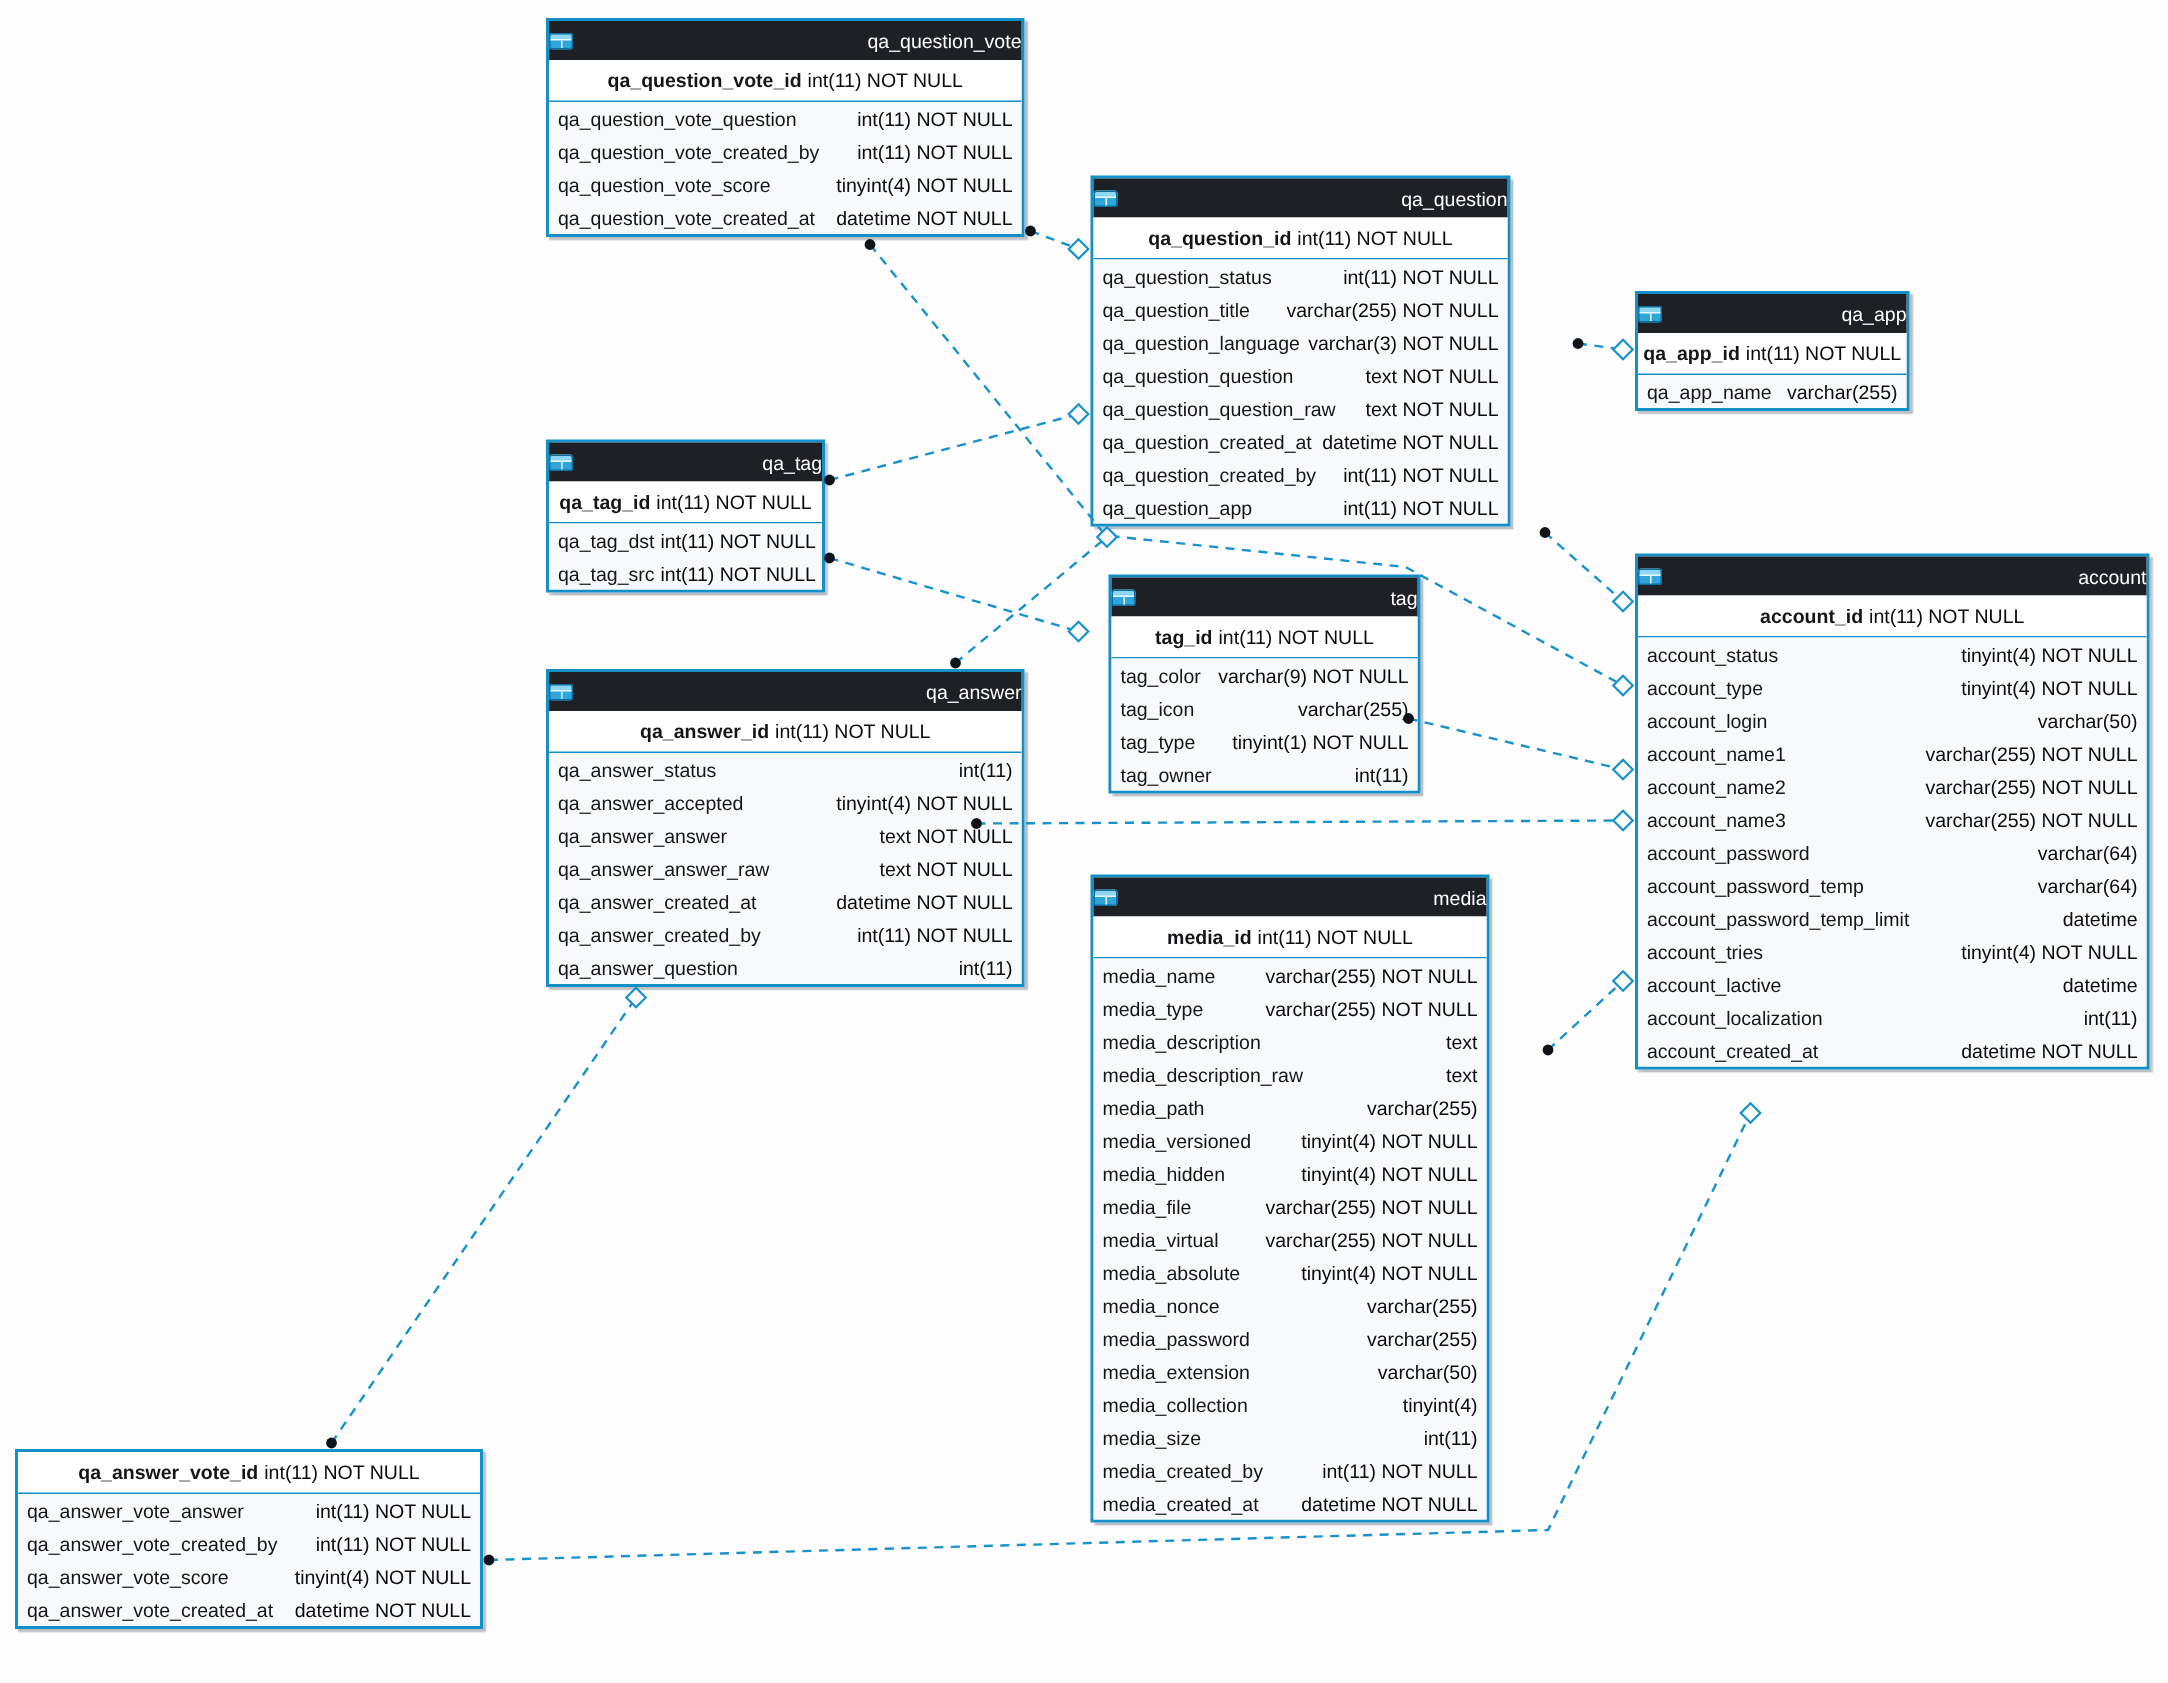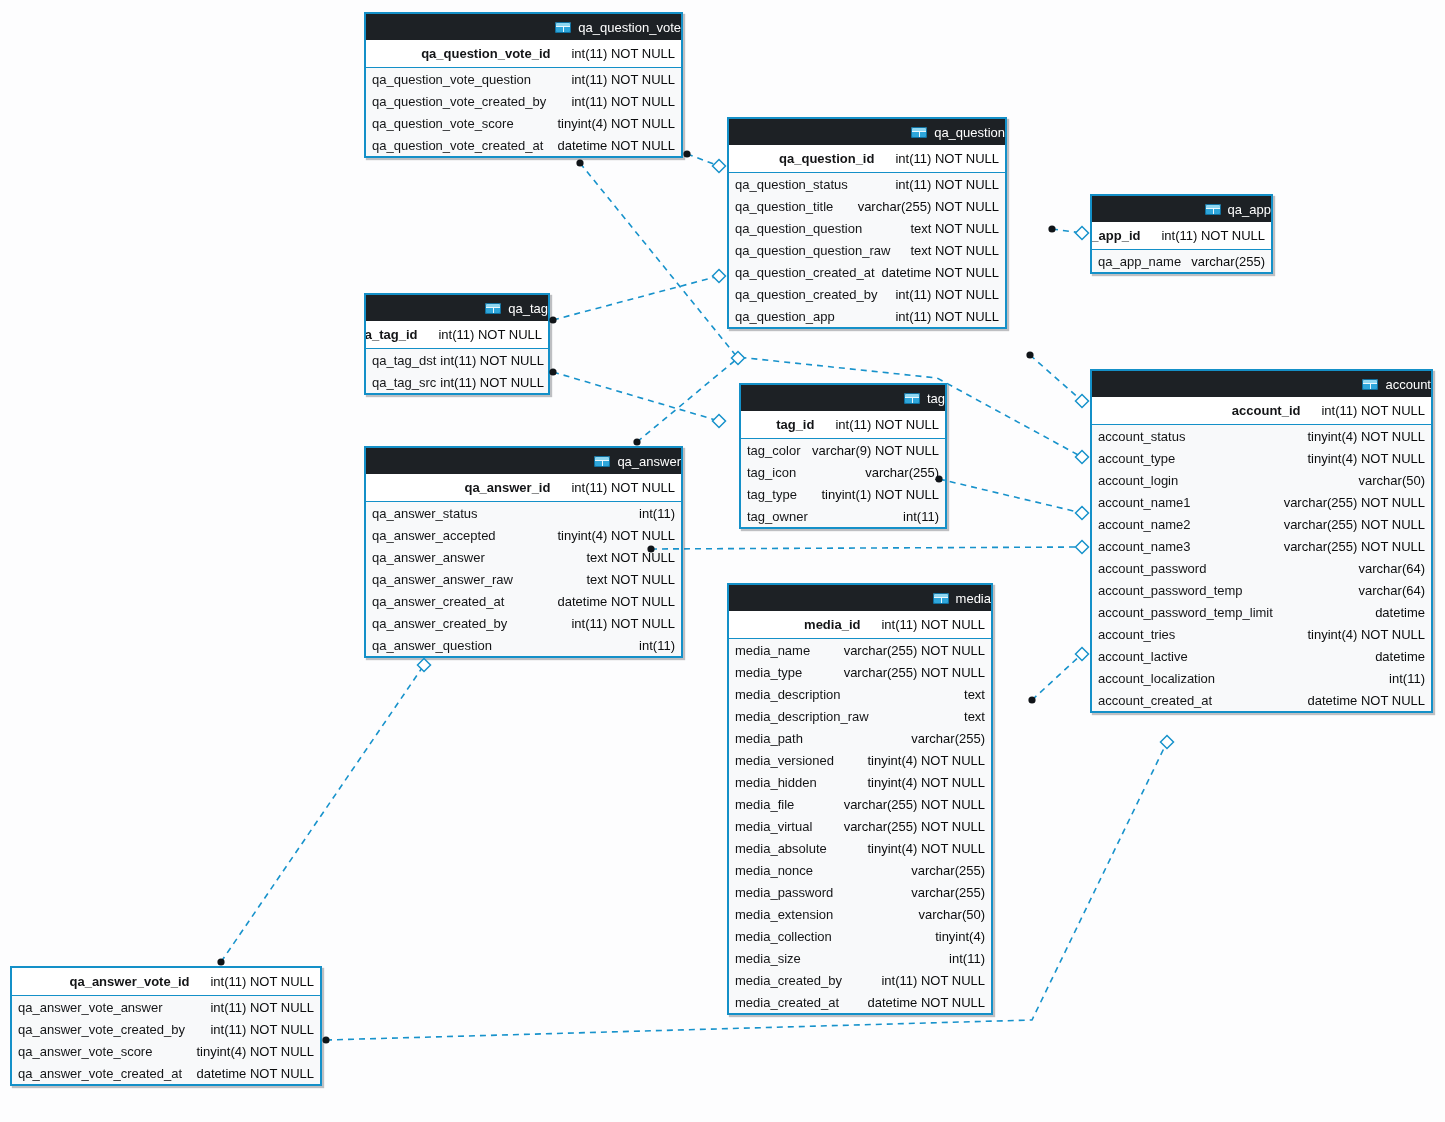--- a/index.html
+++ b/index.html
@@ -9,27 +9,27 @@
   html,body{margin:0;padding:0;background:#fff;}
   .canvas{position:relative;width:1445px;height:1122px;background:#fdfdfe;overflow:hidden;
           font-family:"Liberation Sans",sans-serif;}
   .edges{position:absolute;left:0;top:0;width:1445px;height:1122px;z-index:5;pointer-events:none;}
   .edge{fill:none;stroke:var(--line);stroke-width:1.6;stroke-dasharray:6 5;}
   .dot{fill:#101418;stroke:none;}
   .diamond{fill:#ffffff;stroke:var(--line);stroke-width:1.5;}
   .tbl{position:absolute;z-index:2;box-sizing:border-box;border:2px solid var(--border);
        background:var(--row-bg);box-shadow:2px 2px 1px rgba(45,50,55,.3);color:var(--ink);font-size:13px;}
   .tbl-header{height:26px;box-sizing:border-box;background:var(--header-bg);color:#fff;
-       display:flex;align-items:center;justify-content:flex-end;gap:7px;font-size:13px;white-space:nowrap;}
+       display:flex;align-items:center;justify-content:space-between;gap:7px;font-size:13px;white-space:nowrap;}
   .tbl-icon{width:16px;height:11px;border-radius:2px;flex:0 0 auto;
        background:linear-gradient(#8ed7f2 0 4px,var(--icon) 4px);box-shadow:inset 0 0 0 1px #0f6f9e;position:relative;}
   .tbl-icon::before{content:'';position:absolute;left:1px;right:1px;top:4px;height:1px;background:#eaf7fd;}
   .tbl-icon::after{content:'';position:absolute;left:50%;top:5px;bottom:1px;width:1px;background:#eaf7fd;}
   .pk-row{height:28px;box-sizing:border-box;background:var(--pk-bg);border-bottom:1px solid var(--border);
-       display:flex;align-items:center;justify-content:flex-end;gap:21px;padding:0 6px;white-space:nowrap;overflow:hidden;}
+       display:flex;align-items:center;justify-content:center;gap:4px;padding:0 6px;white-space:nowrap;overflow:hidden;}
   .pk-row .fname{font-weight:bold;}
   .rows{background:var(--row-bg);}
   .row{height:22px;display:flex;align-items:center;justify-content:space-between;gap:4px;
        padding:0 6px;white-space:nowrap;overflow:hidden;}
   .fname{color:var(--ink);}
   .ftype{color:#0b0c0d;text-align:right;}
 </style>
 </head>
 <body>
 
@@ -138,20 +138,24 @@
 
     <div class="row">
         <span class="fname">qa_question_status</span>
         <span class="ftype">int(11) NOT NULL</span>
       </div>
         <div class="row">
         <span class="fname">qa_question_title</span>
         <span class="ftype">varchar(255) NOT NULL</span>
       </div>
         <div class="row">
+        <span class="fname">qa_question_language</span>
+        <span class="ftype">varchar(3) NOT NULL</span>
+      </div>
+        <div class="row">
         <span class="fname">qa_question_question</span>
         <span class="ftype">text NOT NULL</span>
       </div>
         <div class="row">
         <span class="fname">qa_question_question_raw</span>
         <span class="ftype">text NOT NULL</span>
       </div>
         <div class="row">
         <span class="fname">qa_question_created_at</span>
         <span class="ftype">datetime NOT NULL</span>

